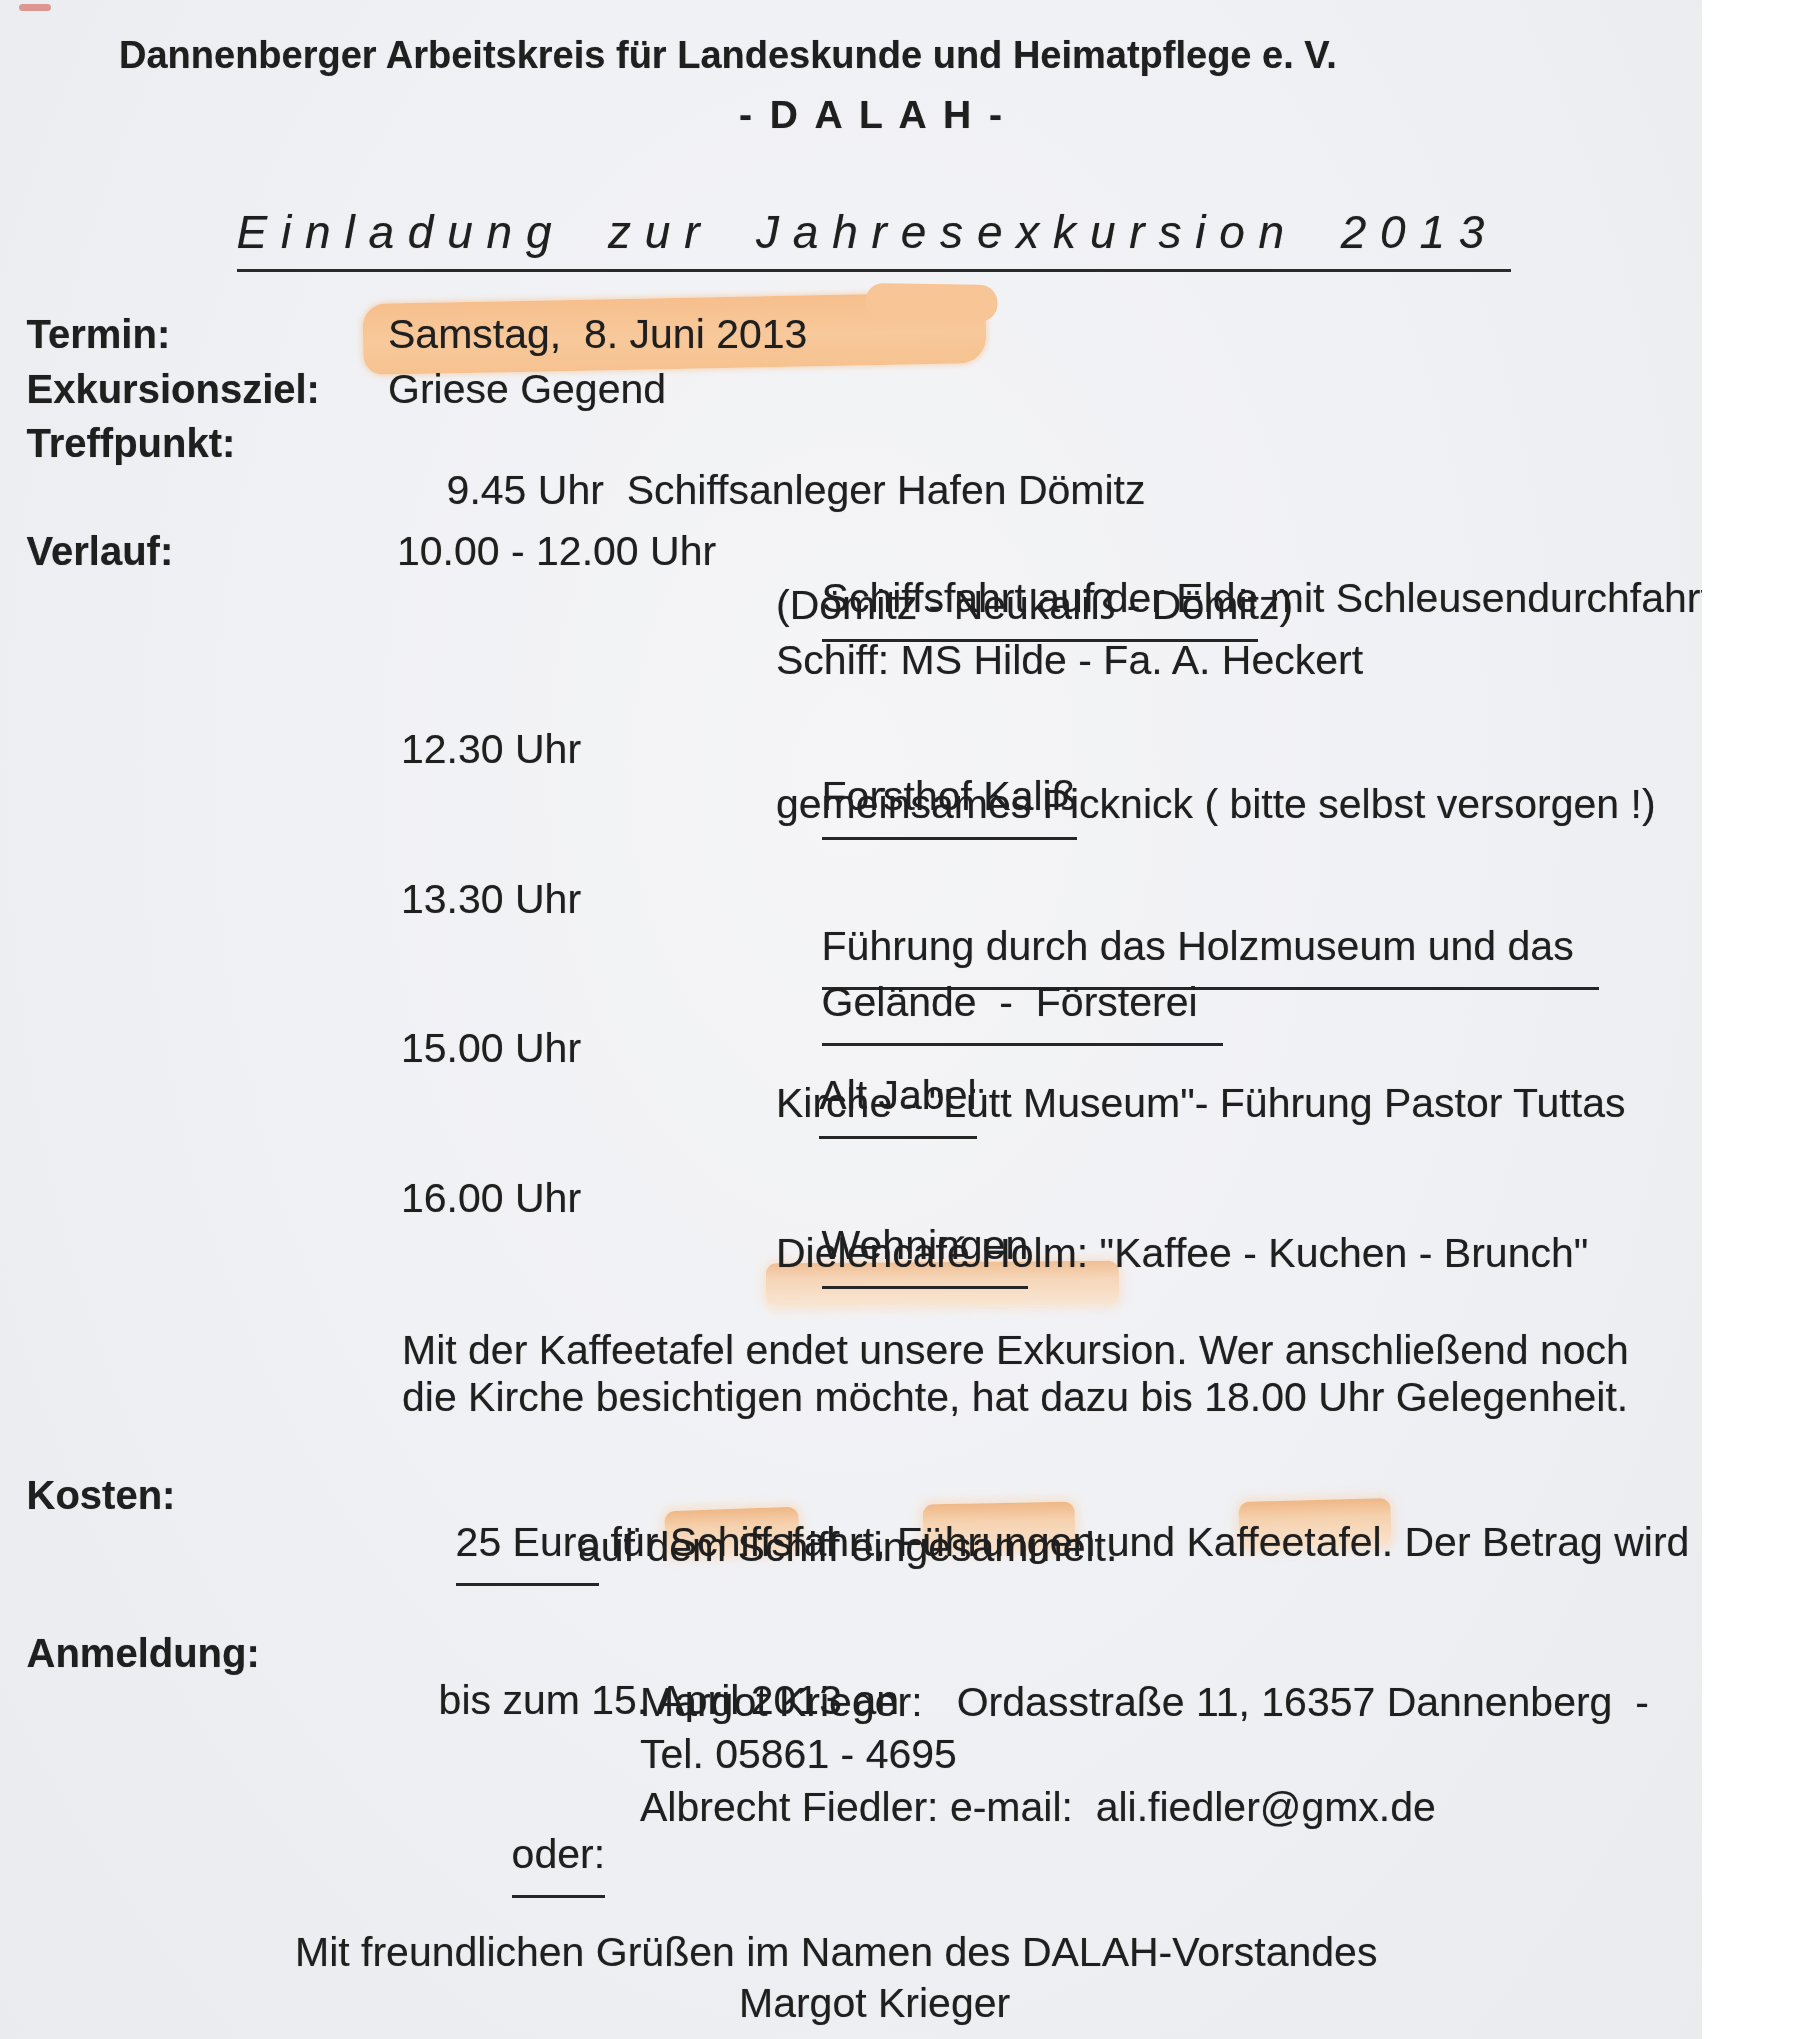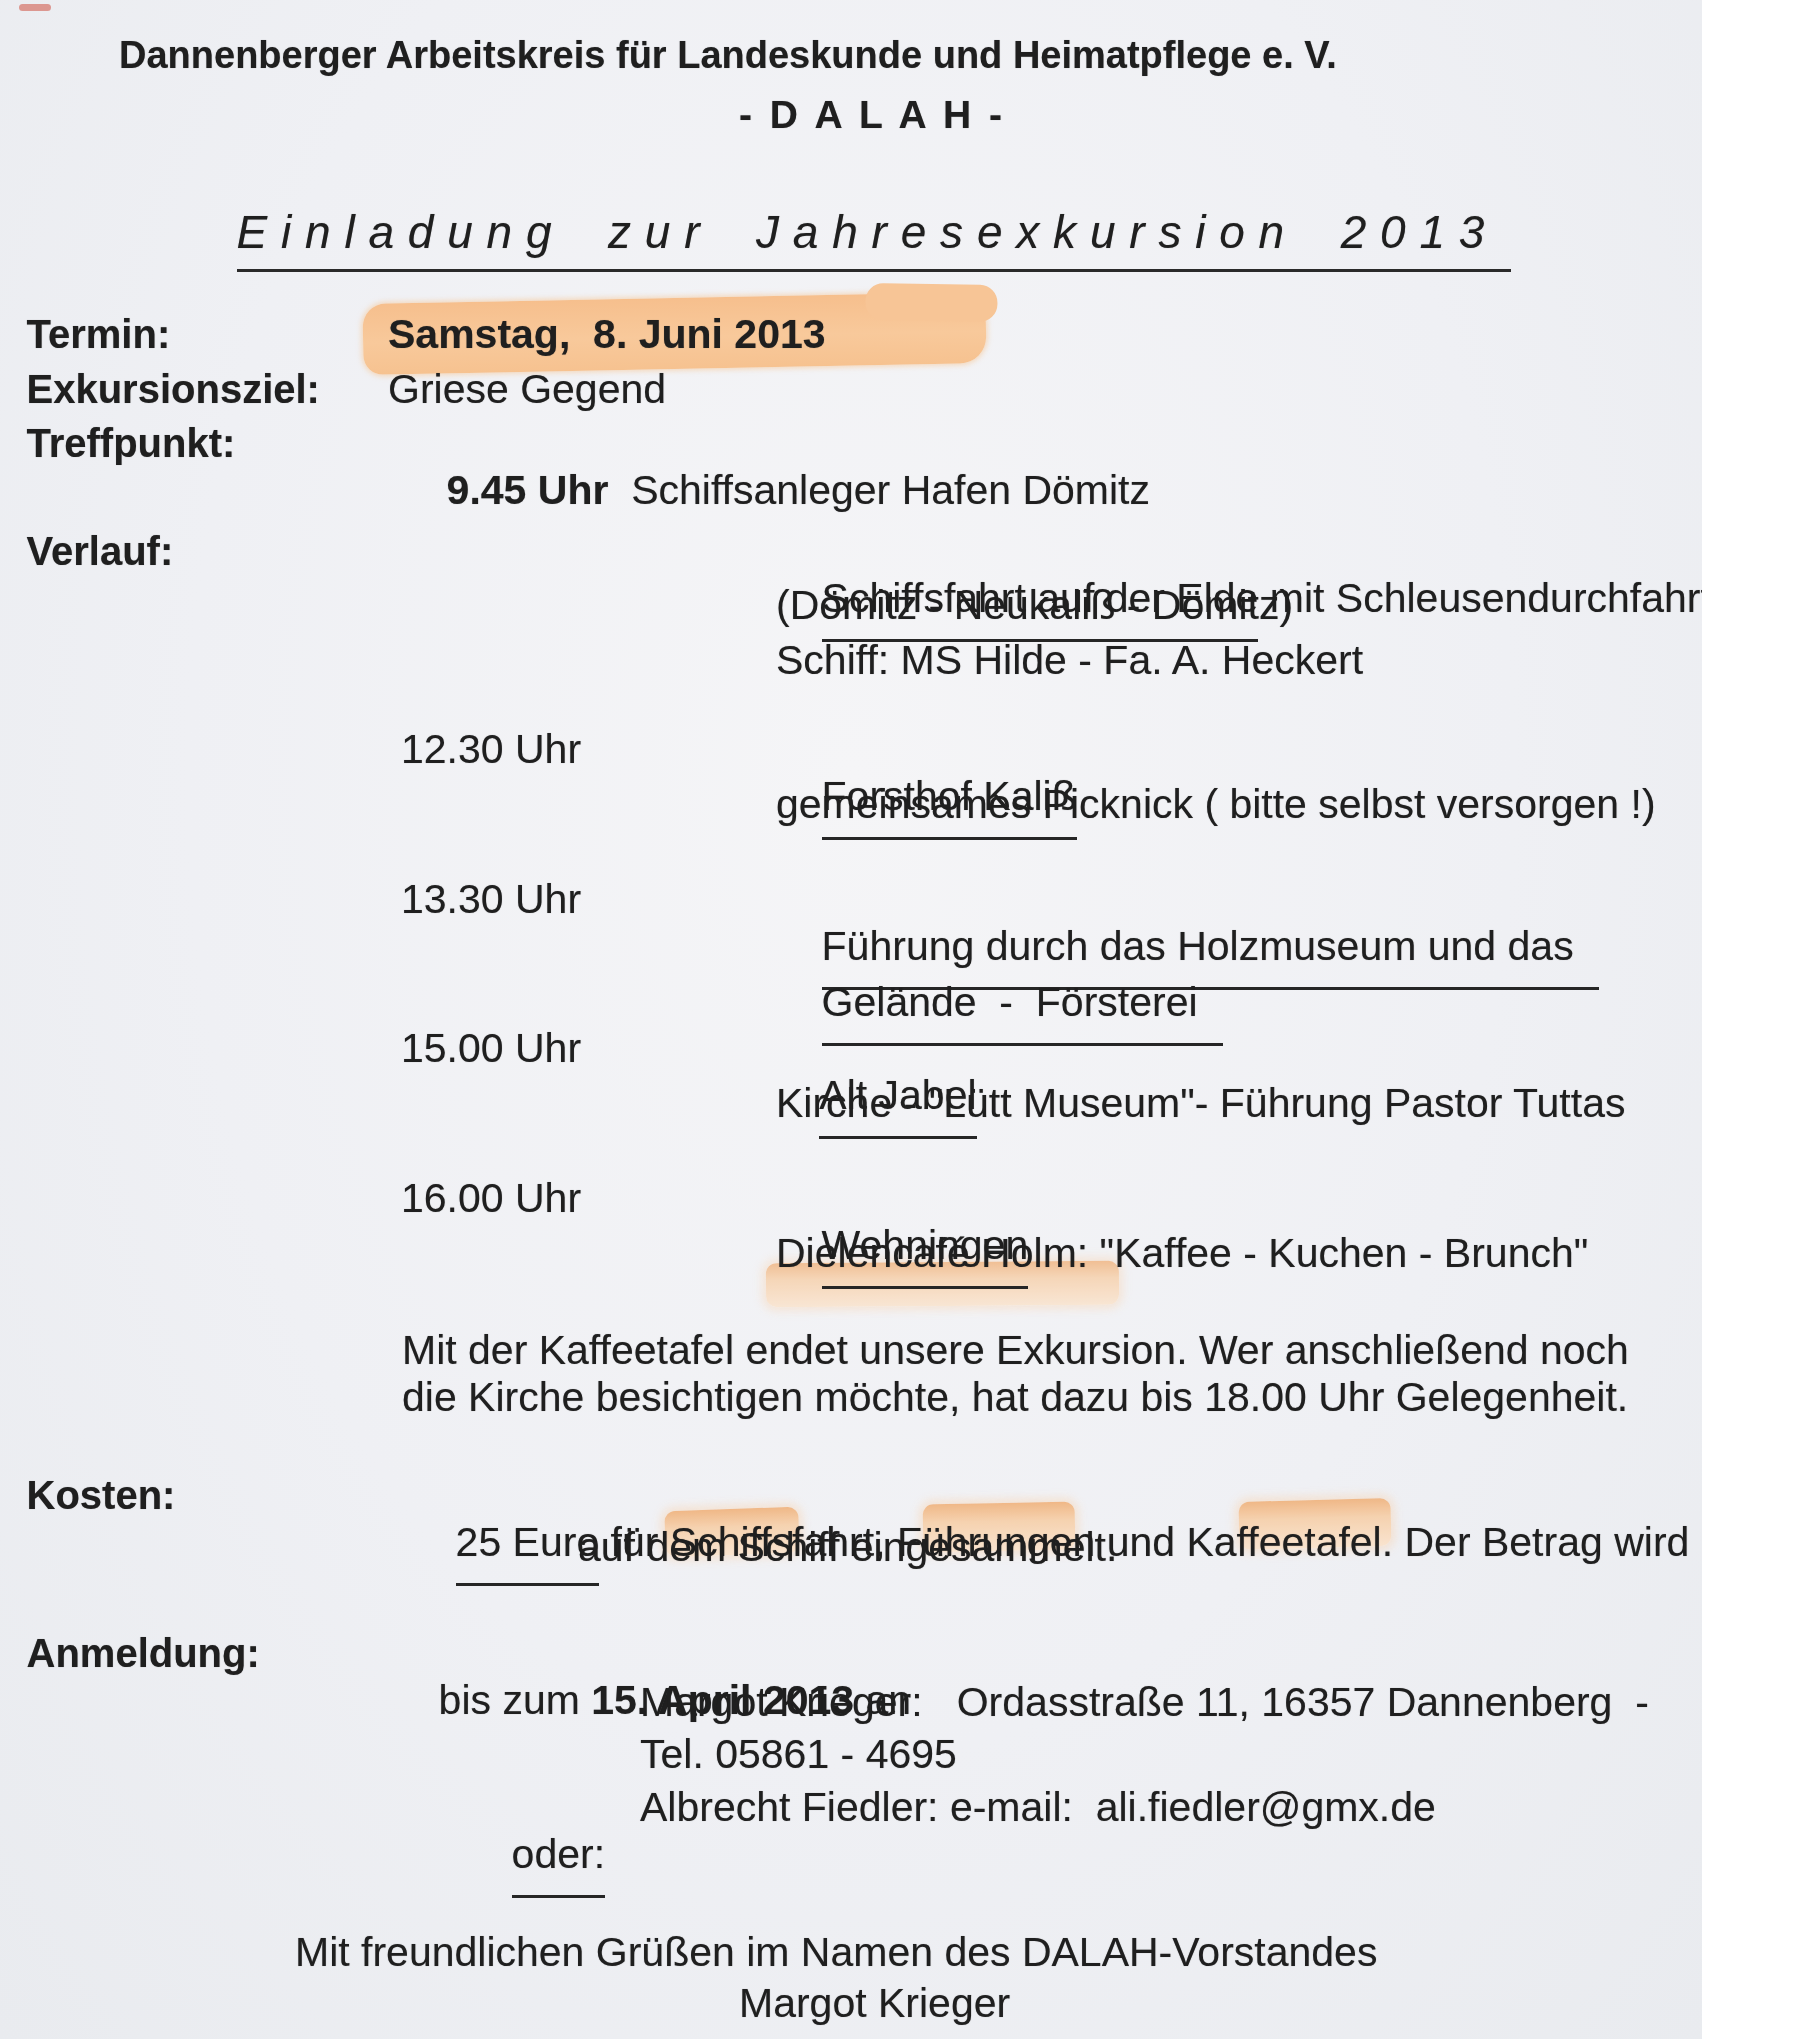--- a/index.html
+++ b/index.html
@@ -6,21 +6,21 @@
   .page{
     position:relative;
     width:1702px;height:2040px;
     overflow:hidden;
     background:radial-gradient(ellipse at 50% 38%, #f5f5f7 0%, #eff0f4 55%, #e9ebef 100%);
     font-family:"Liberation Sans", sans-serif;
     color:#1f1f1f;
   }
   .abs{position:absolute;white-space:pre;line-height:1.15;z-index:2;
        text-shadow:0 0 0.9px rgba(40,40,40,.45);}
-  .b{font-weight:bold;}
+  .b{font-weight:normal;}
   .fs-body{font-size:41px;}
   .fs-label{font-size:40px;font-weight:bold;}
   .org{font-size:38px;font-weight:bold;}
   .dalah{font-size:39px;font-weight:bold;letter-spacing:3.5px;}
   .title{font-size:46px;letter-spacing:.30em;word-spacing:.35em;
          border-bottom:3.5px solid #2a2a2a;padding:0 12.4px 10.6px 0;font-style:italic;}
   .ul{border-bottom:3.5px solid #262626;padding-bottom:18px;}
   .ul-ext{padding-right:25px;}
   
   .mark{position:absolute;z-index:1;}
@@ -73,20 +73,21 @@
   <div class="abs fs-label" style="top:366px;left:26.5px">Exkursionsziel:</div>
   <div class="abs fs-body" style="top:366px;left:388px">Griese Gegend</div>
 
   <div class="abs fs-label" style="top:420px;left:26.5px">Treffpunkt:</div>
   <div class="abs fs-body" style="top:420px;left:401px">
     <span class="b">9.45 Uhr</span><span>  Schiffsanleger Hafen Dömitz</span>
   </div>
 
   <div class="abs fs-label" style="top:528px;left:26.5px">Verlauf:</div>
 
+  <div class="abs fs-body" style="top:528px;left:397px">10.00 - 12.00 Uhr</div>
   <div class="abs fs-body" style="top:528px;left:776px">
     <span class="ul">Schiffsfahrt auf der Elde</span><span> mit Schleusendurchfahrt</span>
   </div>
   <div class="abs fs-body" style="top:582px;left:776px">(Dömitz - Neukaliß - Dömitz)</div>
   <div class="abs fs-body" style="top:637px;left:776px">Schiff: MS Hilde - Fa. A. Heckert</div>
 
   <div class="abs fs-body" style="top:726px;left:401px">12.30 Uhr</div>
   <div class="abs fs-body" style="top:726px;left:776px">
     <span class="ul">Forsthof Kaliß</span>
   </div>

